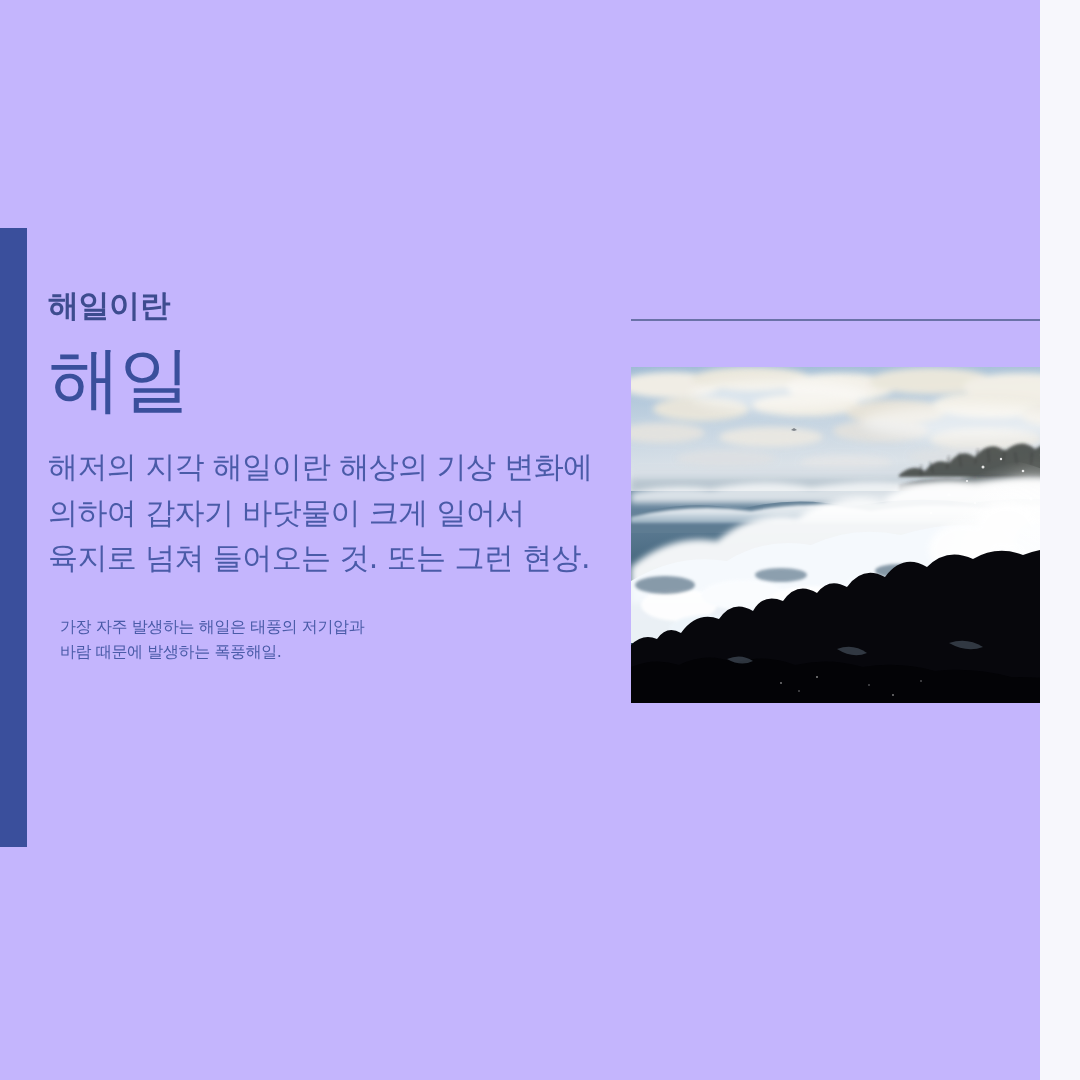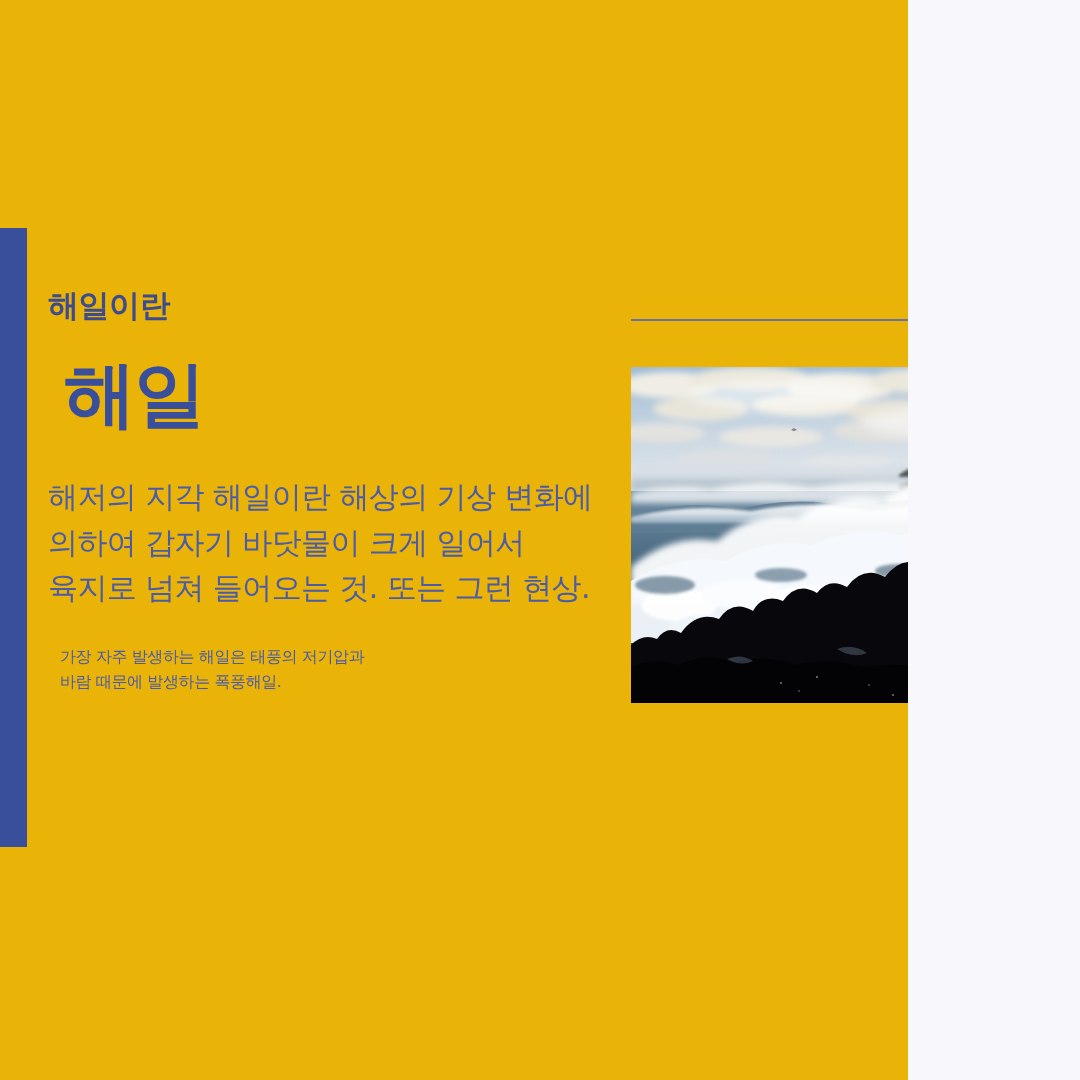--- a/index.html
+++ b/index.html
@@ -10,23 +10,23 @@
   body {
     width: 1080px;
     height: 1080px;
     background: #f7f7fc;
     font-family: "DejaVu Sans", "Liberation Sans", sans-serif;
     overflow: hidden;
   }
 
   .slide {
     position: relative;
-    width: 908px;
+    width: 1040px;
     height: 1080px;
-    background: #eab308;
+    background: #c4b5fd;
     overflow: hidden;
   }
 
   
   .accent-bar {
     position: absolute;
     left: 0;
     top: 228px;
     width: 27px;
     height: 619px;
@@ -46,25 +46,25 @@
     font-weight: 700;
     color: #3d4c8f;
     letter-spacing: -0.5px;
     line-height: 1.15;
     margin: 0;
     padding: 0;
   }
 
   .big-title {
     font-size: 72px;
-    font-weight: 700;
+    font-weight: 400;
     color: #3a4f9c;
     letter-spacing: -2px;
     line-height: 1.05;
-    margin: 16px;
+    margin: 1px;
     padding: 17px 0 0 0;
   }
 
   .lead {
     margin: 0;
     padding: 26px 0 0 0;
     font-size: 30px;
     font-weight: 400;
     color: #4a5ba8;
     line-height: 1.52;

